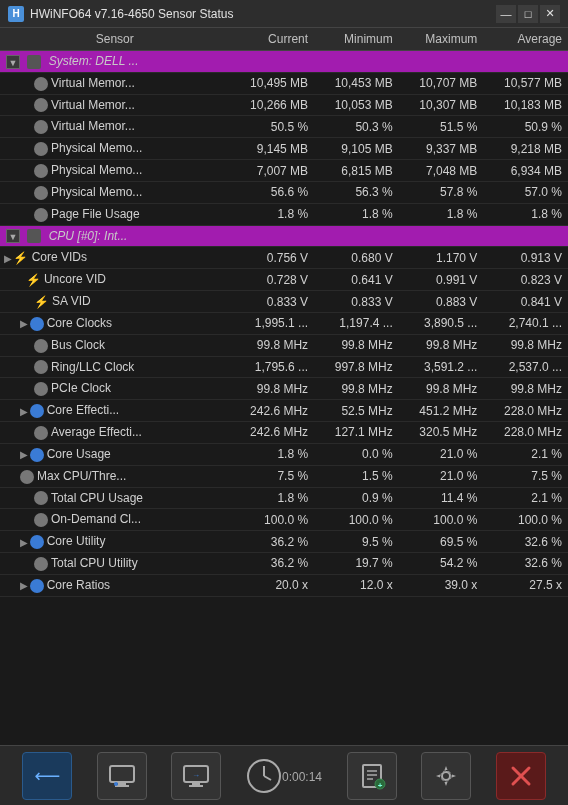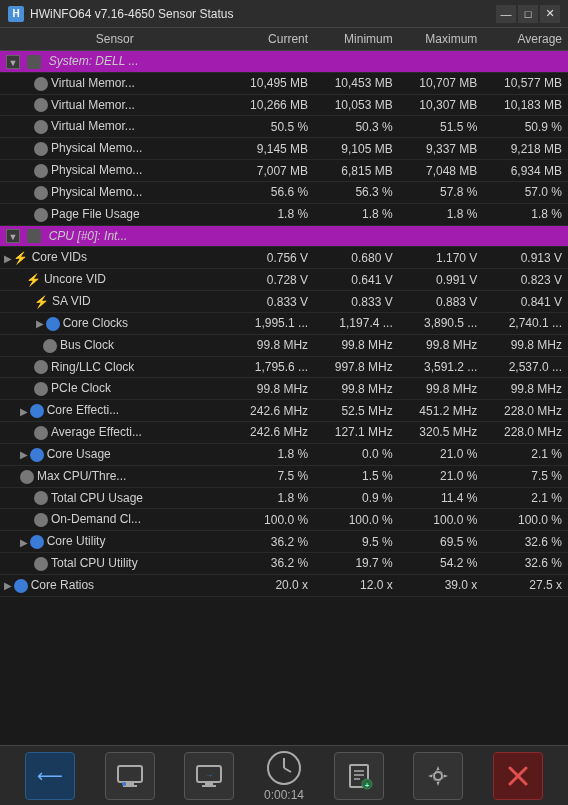--- a/index.html
+++ b/index.html
@@ -141,21 +141,21 @@
       display: flex;
       align-items: center;
       justify-content: center;
       cursor: pointer;
       color: #e0e0e0;
       font-size: 20px;
     }
     .toolbar-btn.accent { background: #1a3a5c; border-color: #2a5a8c; }
     .toolbar-clock {
       display: flex;
-      flex-direction: column;
+      flex-direction: row;
       align-items: center;
       color: #e0e0e0;
       font-size: 13px;
     }
     .toolbar-time {
       font-size: 12px;
       color: #aaa;
       margin-top: 2px;
     }
 
@@ -307,30 +307,30 @@
         <tr>
       <td style="padding-left:20px;">
         <span style="display:inline-block;width:14px;"></span><span class="yellow-bolt">⚡</span><span>SA VID</span>
       </td>
       <td>0.833 V</td>
       <td>0.833 V</td>
       <td>0.883 V</td>
       <td>0.841 V</td>
     </tr>
         <tr>
-      <td style="padding-left:36px;">
+      <td style="padding-left:20px;">
         <span class="expand-arrow">▶</span><span class="blue-circle"></span><span>Core Clocks</span>
       </td>
       <td>1,995.1 ...</td>
       <td>1,197.4 ...</td>
       <td>3,890.5 ...</td>
       <td>2,740.1 ...</td>
     </tr>
         <tr>
-      <td style="padding-left:29px;">
+      <td style="padding-left:20px;">
         <span style="display:inline-block;width:14px;"></span><span class="gray-circle"></span><span>Bus Clock</span>
       </td>
       <td>99.8 MHz</td>
       <td>99.8 MHz</td>
       <td>99.8 MHz</td>
       <td>99.8 MHz</td>
     </tr>
         <tr>
       <td style="padding-left:20px;">
         <span style="display:inline-block;width:14px;"></span><span class="gray-circle"></span><span>Ring/LLC Clock</span>
@@ -415,21 +415,21 @@
         <tr>
       <td style="padding-left:20px;">
         <span style="display:inline-block;width:14px;"></span><span class="gray-circle"></span><span>Total CPU Utility</span>
       </td>
       <td>36.2 %</td>
       <td>19.7 %</td>
       <td>54.2 %</td>
       <td>32.6 %</td>
     </tr>
         <tr>
-      <td style="padding-left:4px;margin-top:27px;">
+      <td style="padding-left:20px;margin-top:27px;">
         <span class="expand-arrow">▶</span><span class="blue-circle"></span><span>Core Ratios</span>
       </td>
       <td>20.0 x</td>
       <td>12.0 x</td>
       <td>39.0 x</td>
       <td>27.5 x</td>
     </tr>
       </tbody>
   </table>
 </div>

